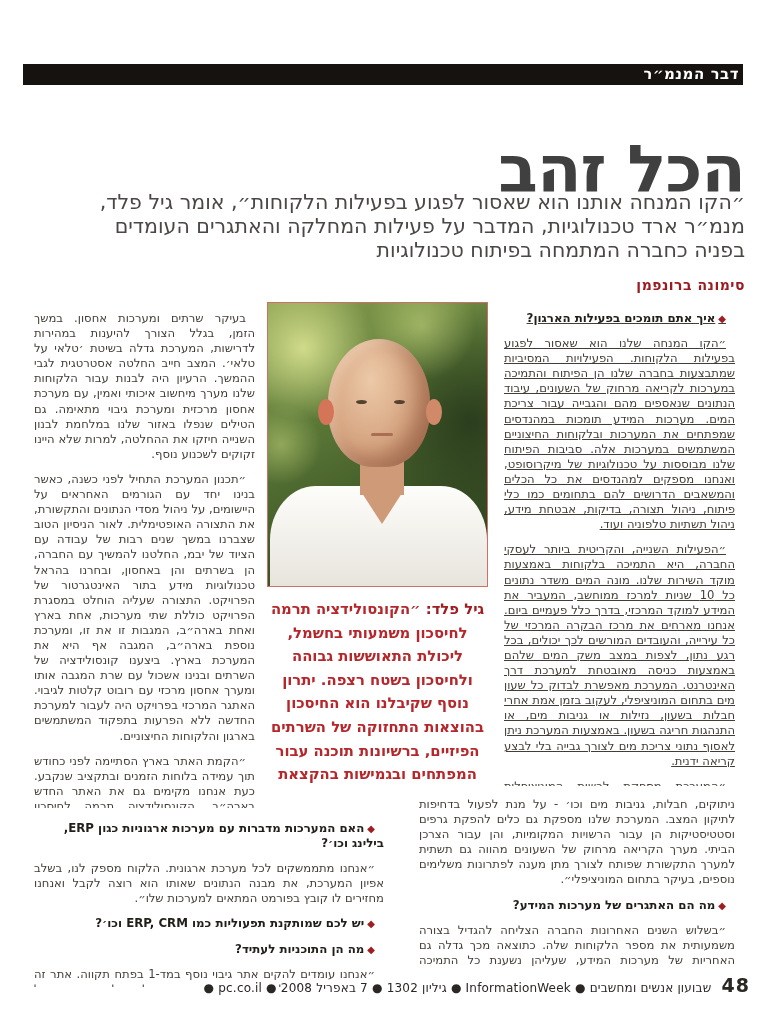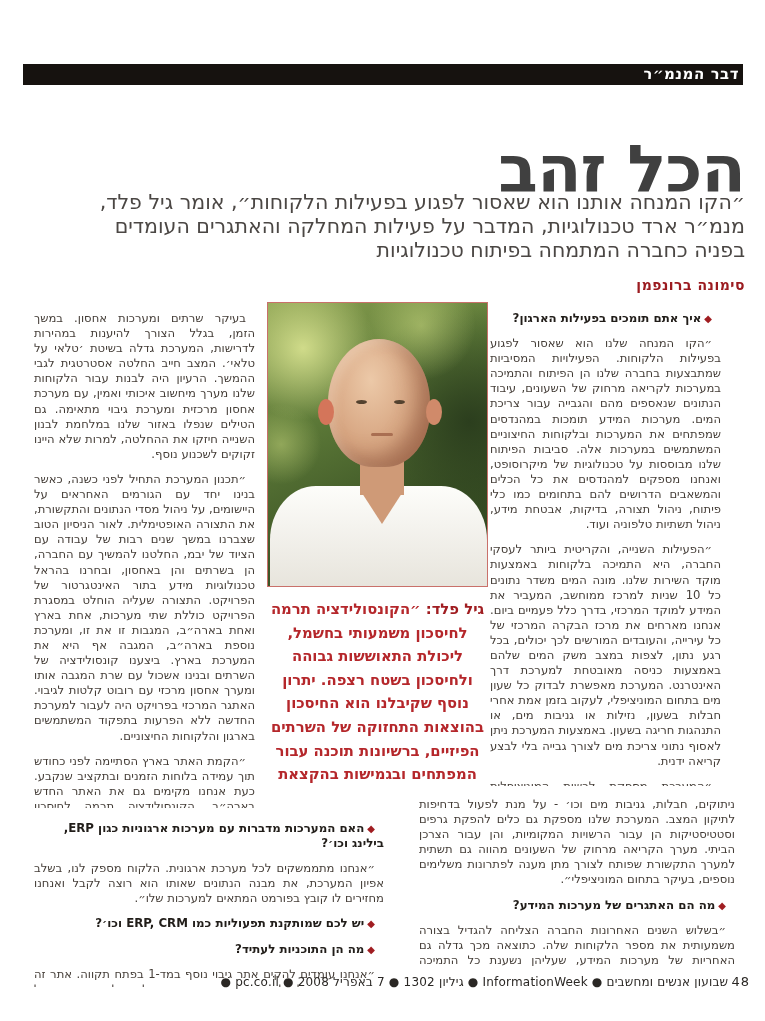--- a/index.html
+++ b/index.html
@@ -26,21 +26,21 @@
   
   .byline{
     position:absolute;top:277px;right:20px;text-align:left;
     font-size:14px;font-weight:bold;color:#9b1b20;letter-spacing:.5px;
   }
   
   .textblock{
     position:absolute;color:#443d37;font-size:11.6px;line-height:15.1px;
     text-align:justify;overflow:hidden;
   }
-  .col-right-top{left:480px;top:301px;width:251px;height:485px;}
+  .col-right-top{left:494px;top:301px;width:251px;height:485px;text-decoration:underline;}
   .col-left-top{left:24px;top:301px;width:241px;height:507px;}
   .col-right-bottom{left:409px;top:787px;width:336px;height:180px;}
   .col-left-bottom{left:24px;top:811px;width:370px;height:176px;}
   .textblock p{margin:10px;text-indent:9px;}
   .q-head{
     margin:0;font-weight:bold;color:#211d19;font-size:11.8px;text-indent:0;
     text-align:right;
   }
   .q-head .diamond{color:#a01d21;font-size:10px;margin-left:3px;}
   
@@ -85,21 +85,21 @@
     position:absolute;left:267px;top:597px;width:221px;height:193px;
     text-align:center;color:#b5272b;font-size:14.8px;line-height:23.6px;font-weight:bold;
     overflow:hidden;
   }
   .pullquote .speaker{color:#a01d21;}
   
   .footer{
     position:absolute;top:974px;right:15px;left:20px;text-align:right;direction:rtl;
     color:#2a2724;font-size:10px;white-space:nowrap;
   }
-  .footer .page-number{font-weight:normal;font-size:13px;letter-spacing:1px;}
+  .footer .page-number{font-weight:bold;font-size:19px;margin-left:7px;letter-spacing:1px;}
   .footer .footer-text{font-size:12px;letter-spacing:.2px;}
 </style>
 </head>
 <body>
 
 <div class="page">
 
   <div class="kicker-bar">
     <span class="kicker-text">דבר המנמ״ר</span>
   </div>

